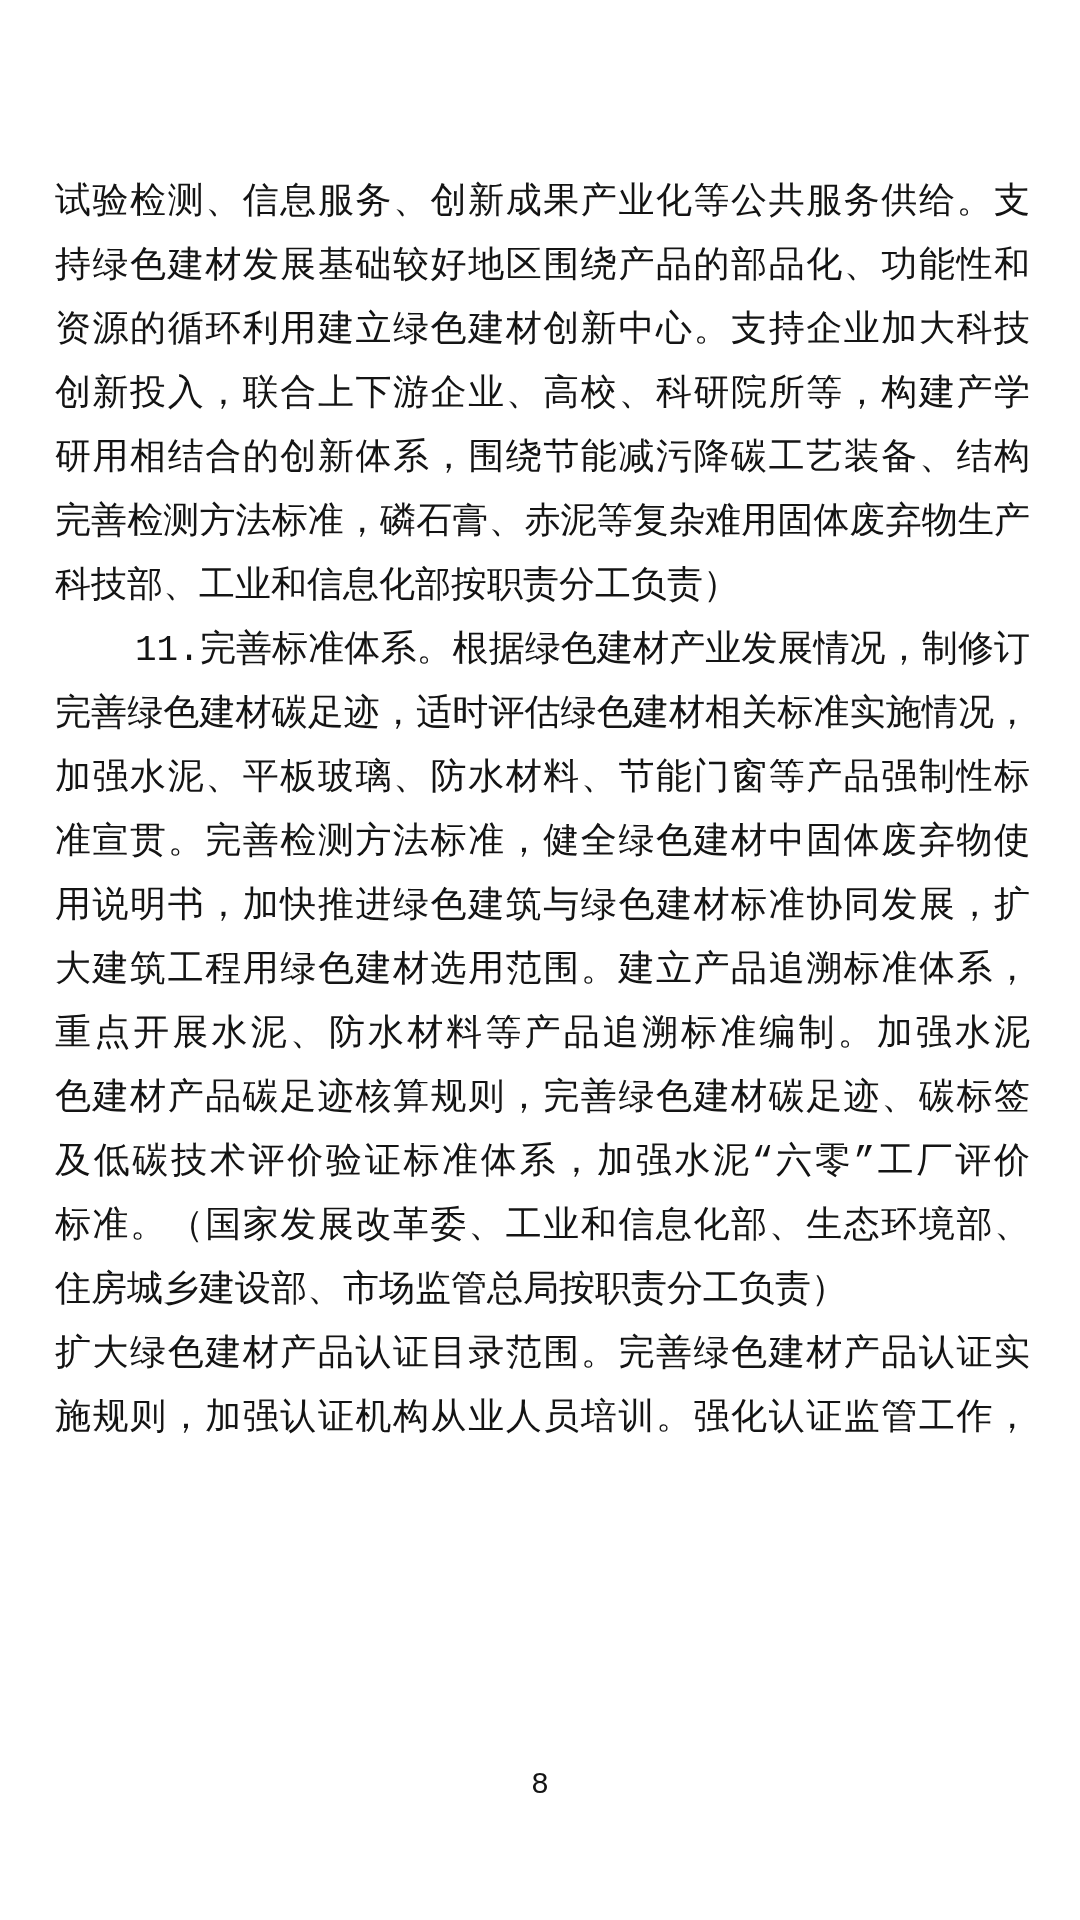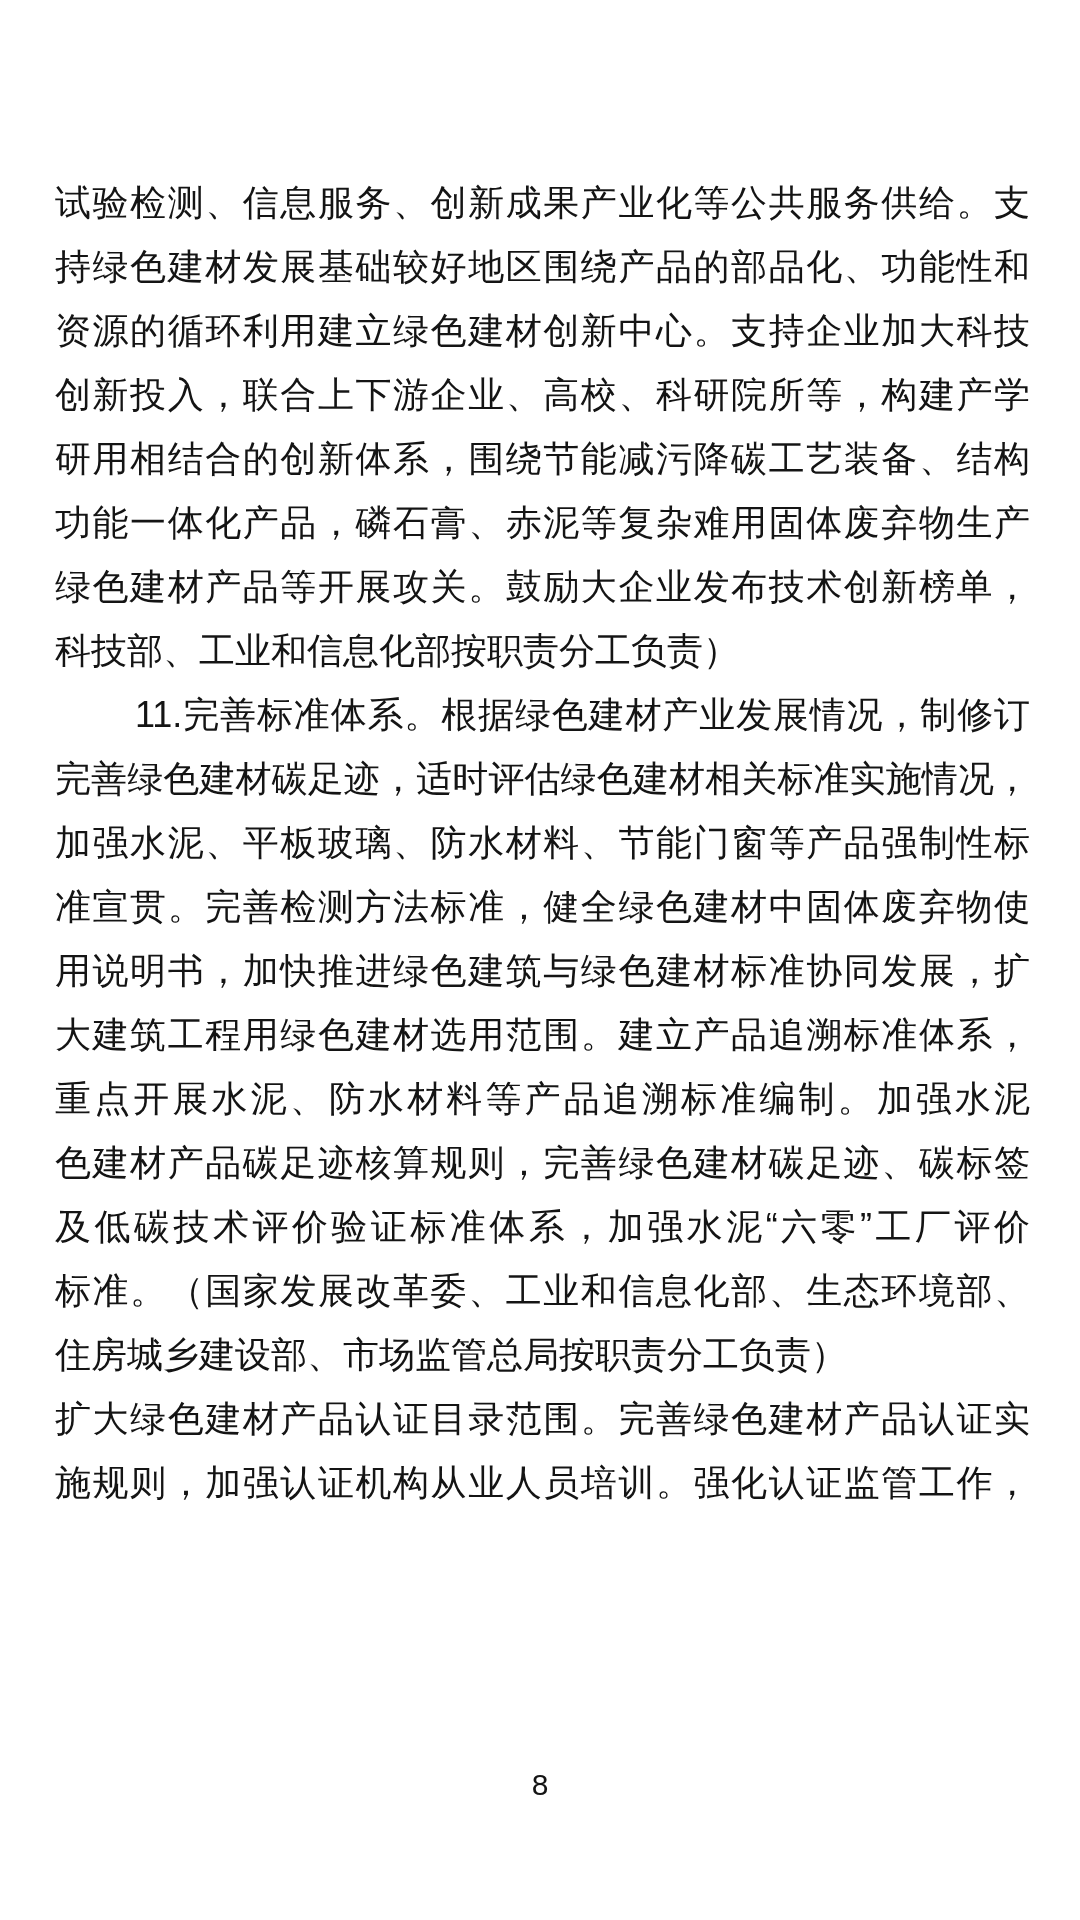--- a/index.html
+++ b/index.html
@@ -6,21 +6,21 @@
     margin: 0;
     padding: 0;
     background: #ffffff;
   }
   .page {
     position: relative;
     width: 1080px;
     height: 1920px;
     background: #ffffff;
     overflow: hidden;
-    font-family: Liberation Sans, sans-serif;
+    font-family: Liberation Mono, monospace;
     color: #141414;
   }
   .doc-body {
     position: absolute;
     left: 55px;
     top: 171px;
     width: 975px;
     font-size: 36px;
   }
   .paragraph {
@@ -61,22 +61,21 @@
 <body>
 
 <div class="page">
   <main class="doc-body" id="doc-body">
       <div class="paragraph">
         <div class="line">试验检测、信息服务、创新成果产业化等公共服务供给。支</div>
         <div class="line">持绿色建材发展基础较好地区围绕产品的部品化、功能性和</div>
         <div class="line">资源的循环利用建立绿色建材创新中心。支持企业加大科技</div>
         <div class="line">创新投入，联合上下游企业、高校、科研院所等，构建产学</div>
         <div class="line">研用相结合的创新体系，围绕节能减污降碳工艺装备、结构</div>
-        <div class="line">功能一体化产品，磷石膏、赤泥等复杂难用固体废弃物生产</div>
-        <div class="line">绿色建材产品等开展攻关。鼓励大企业发布技术创新榜单，</div>
+        <div class="line">完善检测方法标准，磷石膏、赤泥等复杂难用固体废弃物生产</div>
         <div class="line last">科技部、工业和信息化部按职责分工负责）</div>
       </div>
       <div class="paragraph">
         <div class="line indent">11.完善标准体系。根据绿色建材产业发展情况，制修订</div>
         <div class="line">完善绿色建材碳足迹，适时评估绿色建材相关标准实施情况，</div>
         <div class="line">加强水泥、平板玻璃、防水材料、节能门窗等产品强制性标</div>
         <div class="line">准宣贯。完善检测方法标准，健全绿色建材中固体废弃物使</div>
         <div class="line">用说明书，加快推进绿色建筑与绿色建材标准协同发展，扩</div>
         <div class="line">大建筑工程用绿色建材选用范围。建立产品追溯标准体系，</div>
         <div class="line">重点开展水泥、防水材料等产品追溯标准编制。加强水泥</div>

